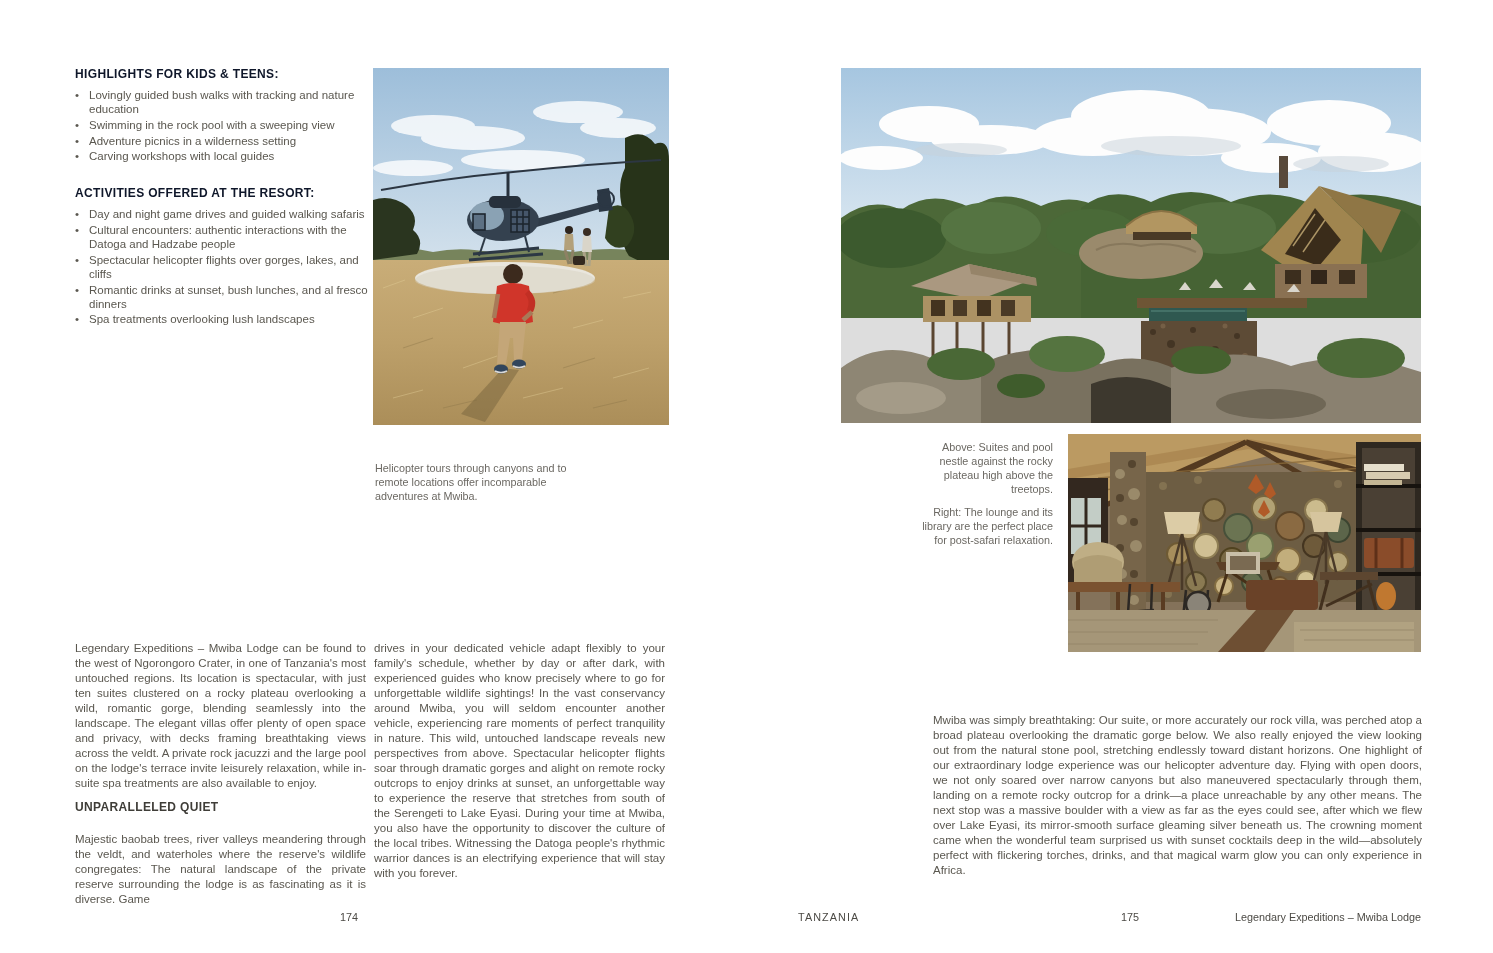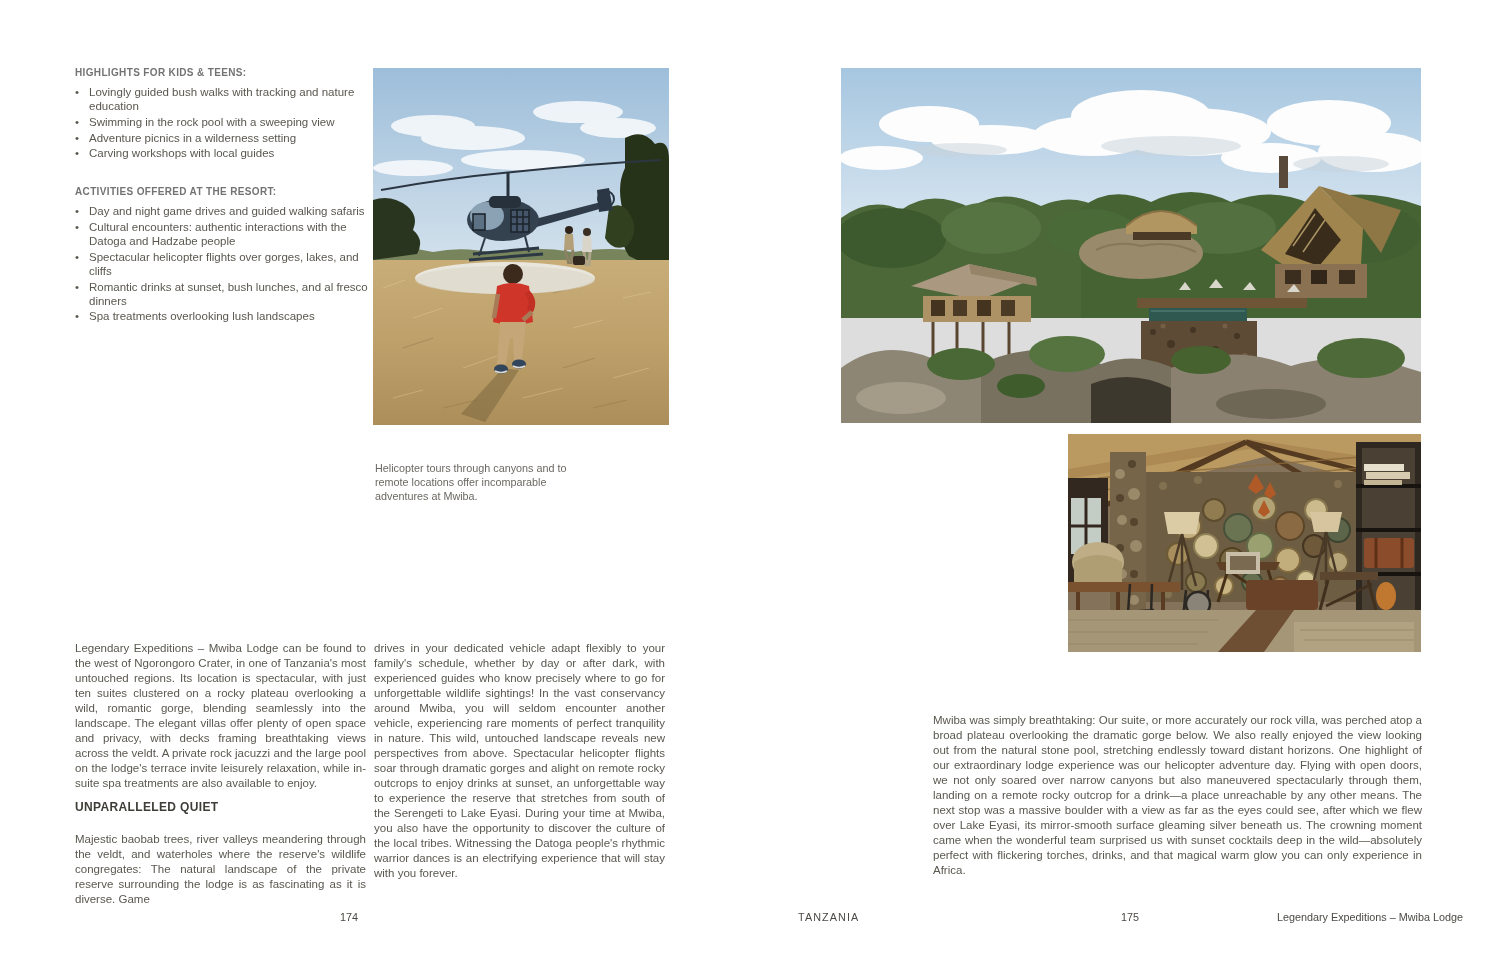--- a/index.html
+++ b/index.html
@@ -8,22 +8,22 @@
     position: relative;
     width: 1493px; height: 953px;
     background: #ffffff;
     font-family: "Liberation Sans", sans-serif;
     color: #57544e;
     overflow: hidden;
   }
   .abs { position: absolute; }
 
   .minihead {
-    font-size: 10px; font-weight: 700; letter-spacing: .35px;
-    color: #737373; margin-bottom: 7px;
+    font-size: 12px; font-weight: 700; letter-spacing: .35px;
+    color: #0f172a; margin-bottom: 7px;
   }
   .bullets { font-size: 11.5px; line-height: 14.2px; color: #5a574f; }
   .bullet-row { display: flex; margin-bottom: 1.5px; }
   .bullet-dot { width: 14px; flex: 0 0 14px; text-align: left; color:#5a574f; }
   .bullet-text { flex: 1; }
 
   .bodycopy { font-size: 11.5px; line-height: 15px; text-align: justify; color: #5a574f; }
   .bodyhead { font-size: 12px; font-weight: 700; letter-spacing:.35px; color:#3f3d38; margin: 9px 0 18px 0; }
 
   .caption { font-size: 10.8px; line-height: 14px; color: #6b6862; }
@@ -309,20 +309,24 @@
         <ellipse cx="430" cy="336" rx="55" ry="15" fill="#6f6756"></ellipse>
         <ellipse cx="120" cy="296" rx="34" ry="16" fill="#4a6836"></ellipse>
         <ellipse cx="226" cy="286" rx="38" ry="18" fill="#557440"></ellipse>
         <ellipse cx="360" cy="292" rx="30" ry="14" fill="#45622f"></ellipse>
         <ellipse cx="520" cy="290" rx="44" ry="20" fill="#4d6a38"></ellipse>
         <ellipse cx="180" cy="318" rx="24" ry="12" fill="#3f5c2c"></ellipse>
       </g>
     </svg>
   </div>
 
+  <div class="abs caption caption-right" style="left:918px; top:440px; width:135px;">
+    <p>Above: Suites and pool nestle against the rocky plateau high above the treetops.</p>
+    <p>Right: The lounge and its library are the perfect place for post-safari relaxation.</p>
+  </div>
 
   <div class="abs photo" style="left:1068px; top:434px; width:353px; height:218px;">
     <svg viewBox="0 0 353 218" preserveAspectRatio="none">
       <rect x="0" y="0" width="353" height="218" fill="#84725a"></rect>
 
       <g>
         <path d="M0,0 L353,0 L353,60 L200,22 L80,52 L0,92 Z" fill="#bb9a62"></path>
         <path d="M0,40 L180,10 L353,36" stroke="#a37f49" stroke-width="10" fill="none" opacity=".6"></path>
         <g stroke="#543a20" stroke-width="5">
           <line x1="178" y1="8" x2="0" y2="88"></line>
@@ -486,15 +490,15 @@
     </svg>
   </div>
 
   <div class="abs" style="left:933px; top:713px; width:489px;">
     <p class="bodycopy">Mwiba was simply breathtaking: Our suite, or more accurately our rock villa, was perched atop a broad plateau overlooking the dramatic gorge below. We also really enjoyed the view looking out from the natural stone pool, stretching endlessly toward distant horizons. One highlight of our extraordinary lodge experience was our helicopter adventure day. Flying with open doors, we not only soared over narrow canyons but also maneuvered spectacularly through them, landing on a remote rocky outcrop for a drink—a place unreachable by any other means. The next stop was a massive boulder with a view as far as the eyes could see, after which we flew over Lake Eyasi, its mirror-smooth surface gleaming silver beneath us. The crowning moment came when the wonderful team surprised us with sunset cocktails deep in the wild—absolutely perfect with flickering torches, drinks, and that magical warm glow you can only experience in Africa.</p>
   </div>
 
   <div class="abs footer-text" style="left:340px; top:911px; width:50px; text-align:left;">174</div>
   <div class="abs footer-text tracked" style="left:798px; top:911px; width:140px; text-align:left;">TANZANIA</div>
   <div class="abs footer-text" style="left:1105px; top:911px; width:50px; text-align:center;">175</div>
-  <div class="abs footer-text" style="left:1202px; top:911px; width:261px; text-align:right;">Legendary Expeditions – Mwiba Lodge</div>
+  <div class="abs footer-text" style="left:1160px; top:911px; width:261px; text-align:right;">Legendary Expeditions – Mwiba Lodge</div>
 
 </div>
 
 </body></html>

